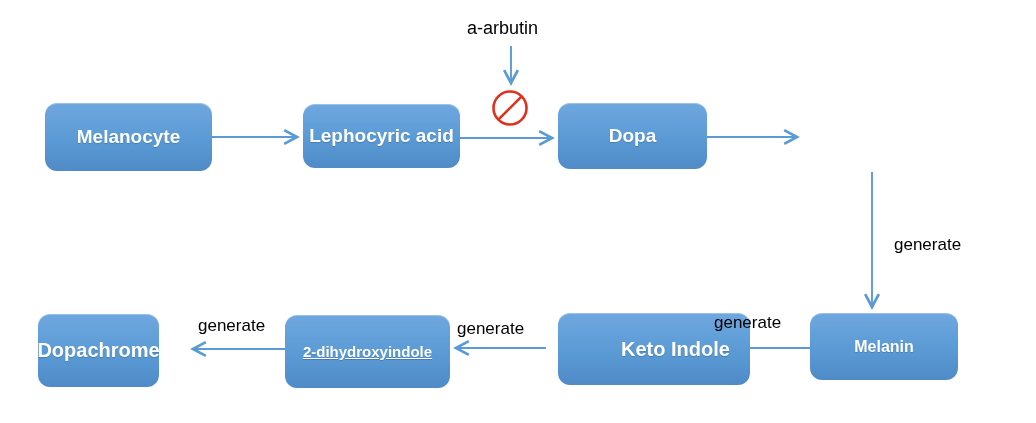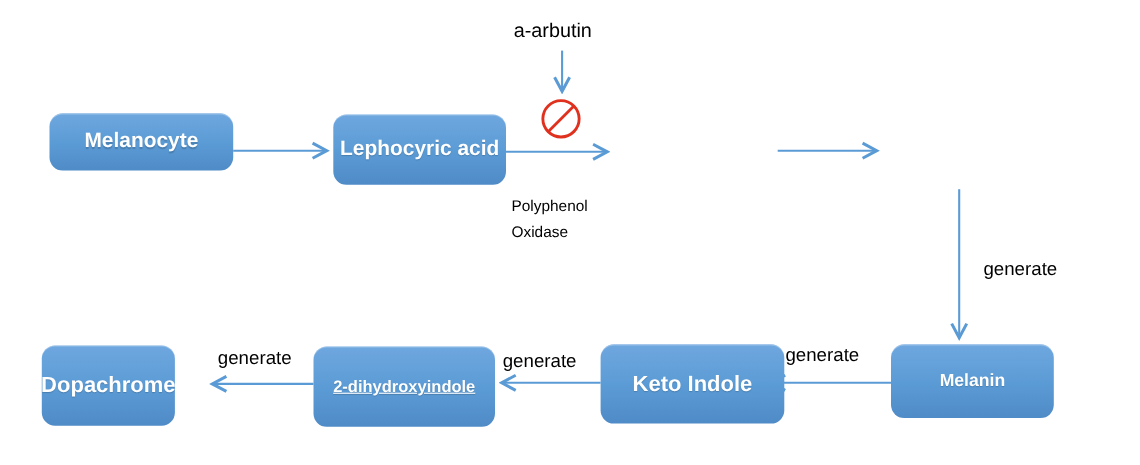--- a/index.html
+++ b/index.html
@@ -21,26 +21,26 @@
     border-radius:12px;
     background:linear-gradient(180deg,#6fa7df 0%, #5b9bd5 52%, #4f8bc7 100%);
     box-shadow: inset 0 1px 0 rgba(255,255,255,.3);
     color:var(--node-text);
     font-weight:700;
     font-size:19px;
     display:flex;align-items:center;justify-content:center;
     text-align:center;
     text-shadow:0 1px 1px rgba(0,0,0,.18);
   }
-  .node-melanocyte { left:45px;  top:103px; width:167px; height:52px; }
+  .node-melanocyte { left:45px;  top:103px; width:167px; height:68px; }
   .node-lephocyric { left:303px; top:104px; width:157px; height:64px; }
   .node-dopa       { left:558px; top:103px; width:149px; height:66px; }
   .node-dopaquinine{ left:803px; top:103px; width:157px; height:66px; font-weight:400; }
   .node-melanin    { left:810px; top:313px; width:148px; height:67px; font-size:16px; }
-  .node-keto       { left:546px; top:313px; width:167px; height:72px; font-size:20px; }
+  .node-keto       { left:558px; top:313px; width:149px; height:72px; font-size:20px;padding-left:43px; }
   .node-dihydroxy  { left:285px; top:315px; width:165px; height:73px; font-size:15px;text-decoration:underline; }
   .node-dopachrome { left:38px;  top:314px; width:121px; height:73px; font-size:20px; }
 
   .lbl{
     position:absolute;
     color:var(--label-text);
     font-weight:400;
     white-space:nowrap;
   }
   .lbl-inhibitor { left:467px; top:18px;  font-size:18px; }
@@ -77,30 +77,27 @@
     <line class="edge" x1="511" y1="46" x2="511" y2="83" marker-end="url(#ah)"></line>
 
     <g>
       <circle class="inhibit" cx="510" cy="108" r="16.5"></circle>
       <line class="inhibit" x1="498.3" y1="119.7" x2="521.7" y2="96.3"></line>
     </g>
   </svg>
 
   <div class="node node-melanocyte">Melanocyte</div>
   <div class="node node-lephocyric">Lephocyric acid</div>
+  <div class="node node-dopa">Dopa</div>
   <div class="node node-melanin">Melanin</div>
   <div class="node node-keto">Keto Indole</div>
   <div class="node node-dihydroxy">2-dihydroxyindole</div>
   <div class="node node-dopachrome">Dopachrome</div>
 
   <div class="lbl lbl-inhibitor">a-arbutin</div>
 
-  <div class="lbl lbl-enzyme">
-    <div>Polyphenol</div>
-    <div>Oxidase</div>
-  </div>
 
   <div class="lbl lbl-gen-down">generate</div>
   <div class="lbl lbl-gen-mk">generate</div>
   <div class="lbl lbl-gen-kd">generate</div>
   <div class="lbl lbl-gen-dd">generate</div>
 
 </div>
 
 </body></html>

